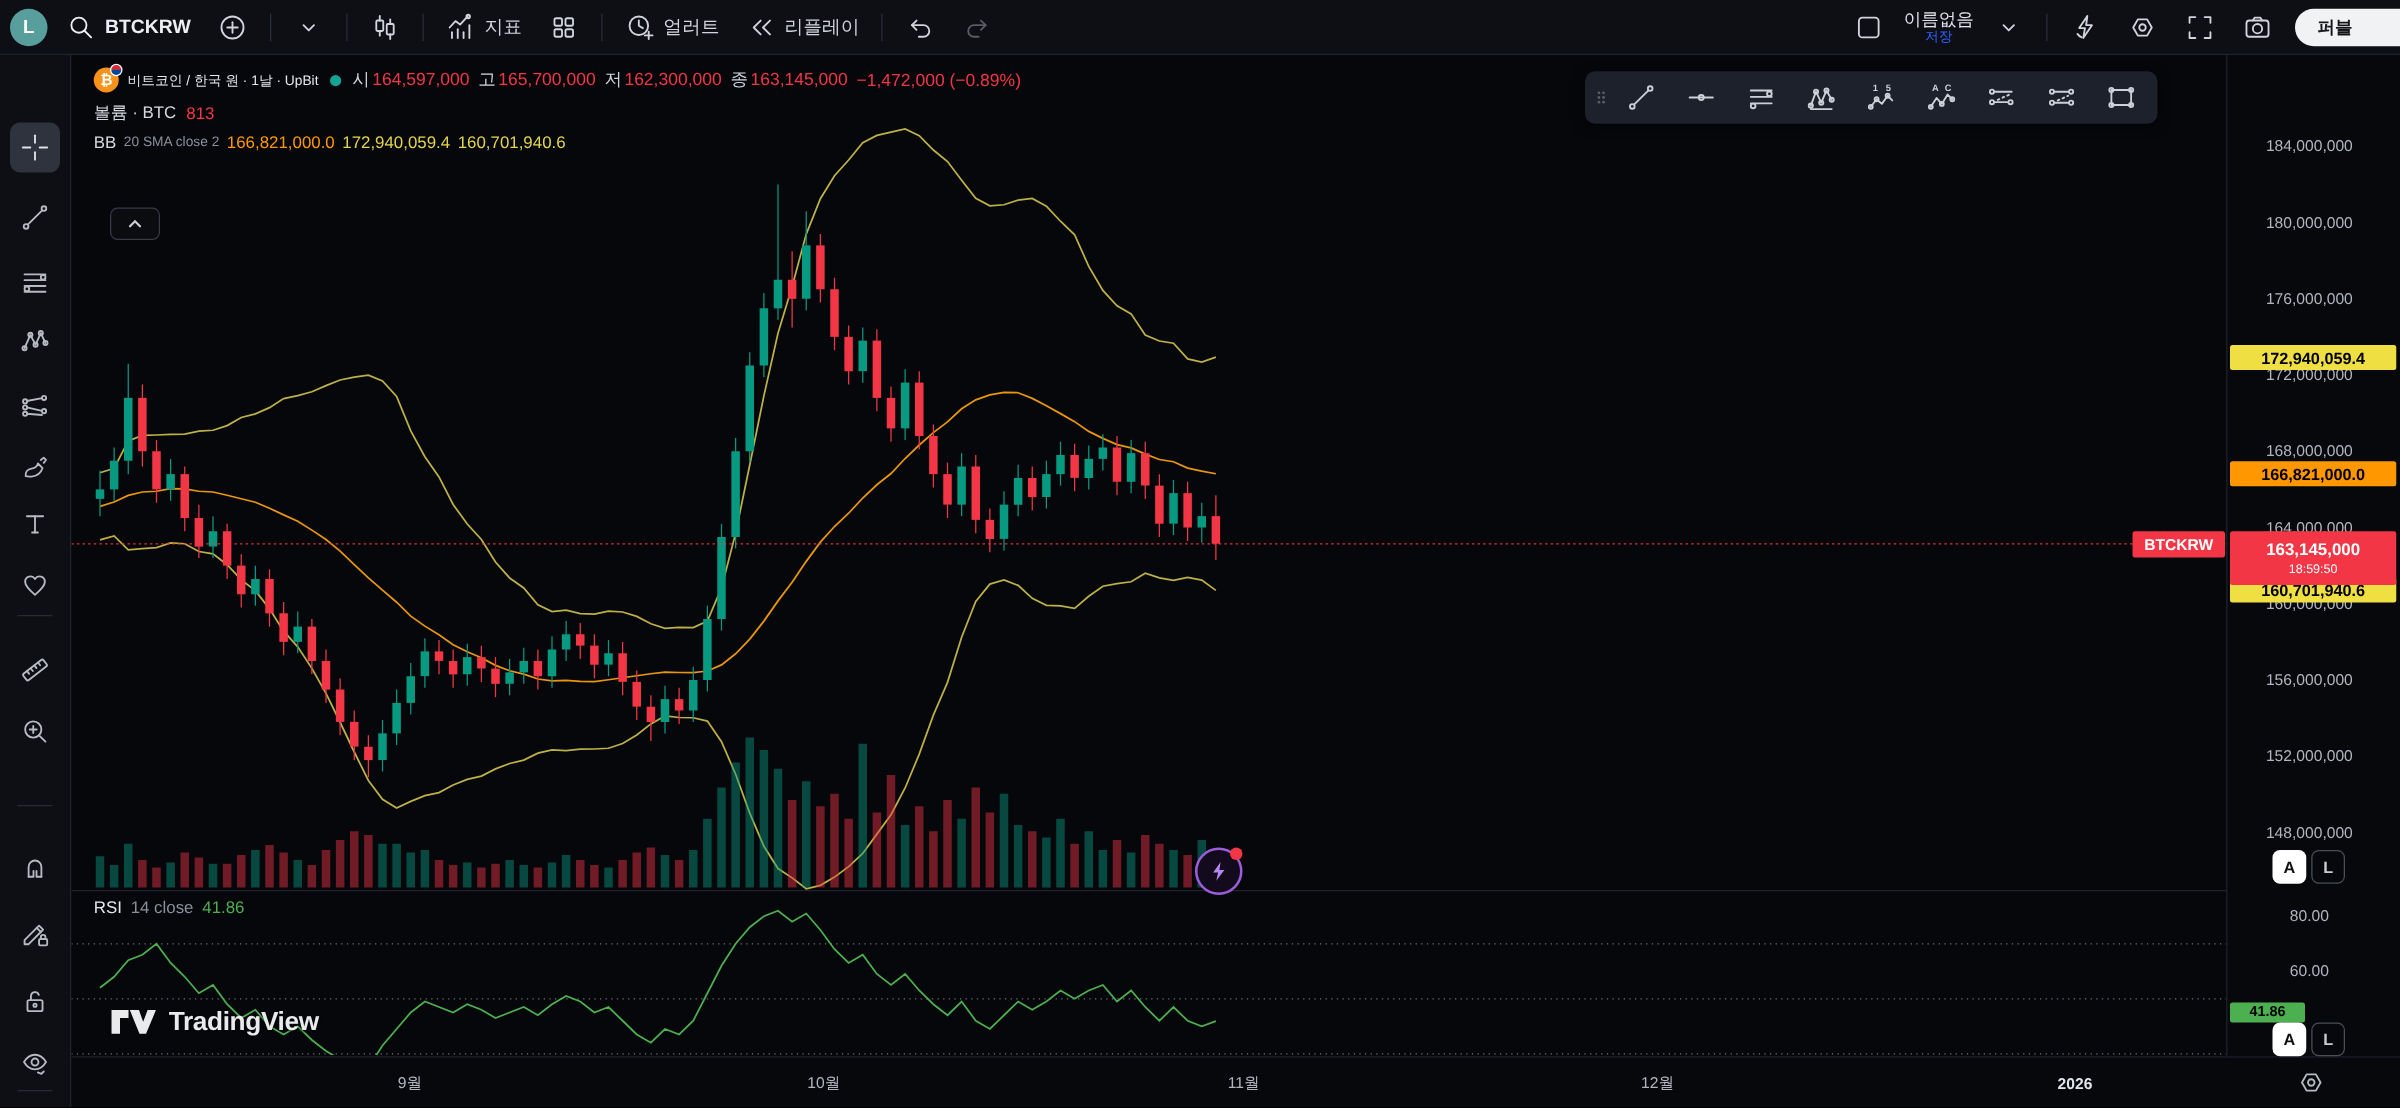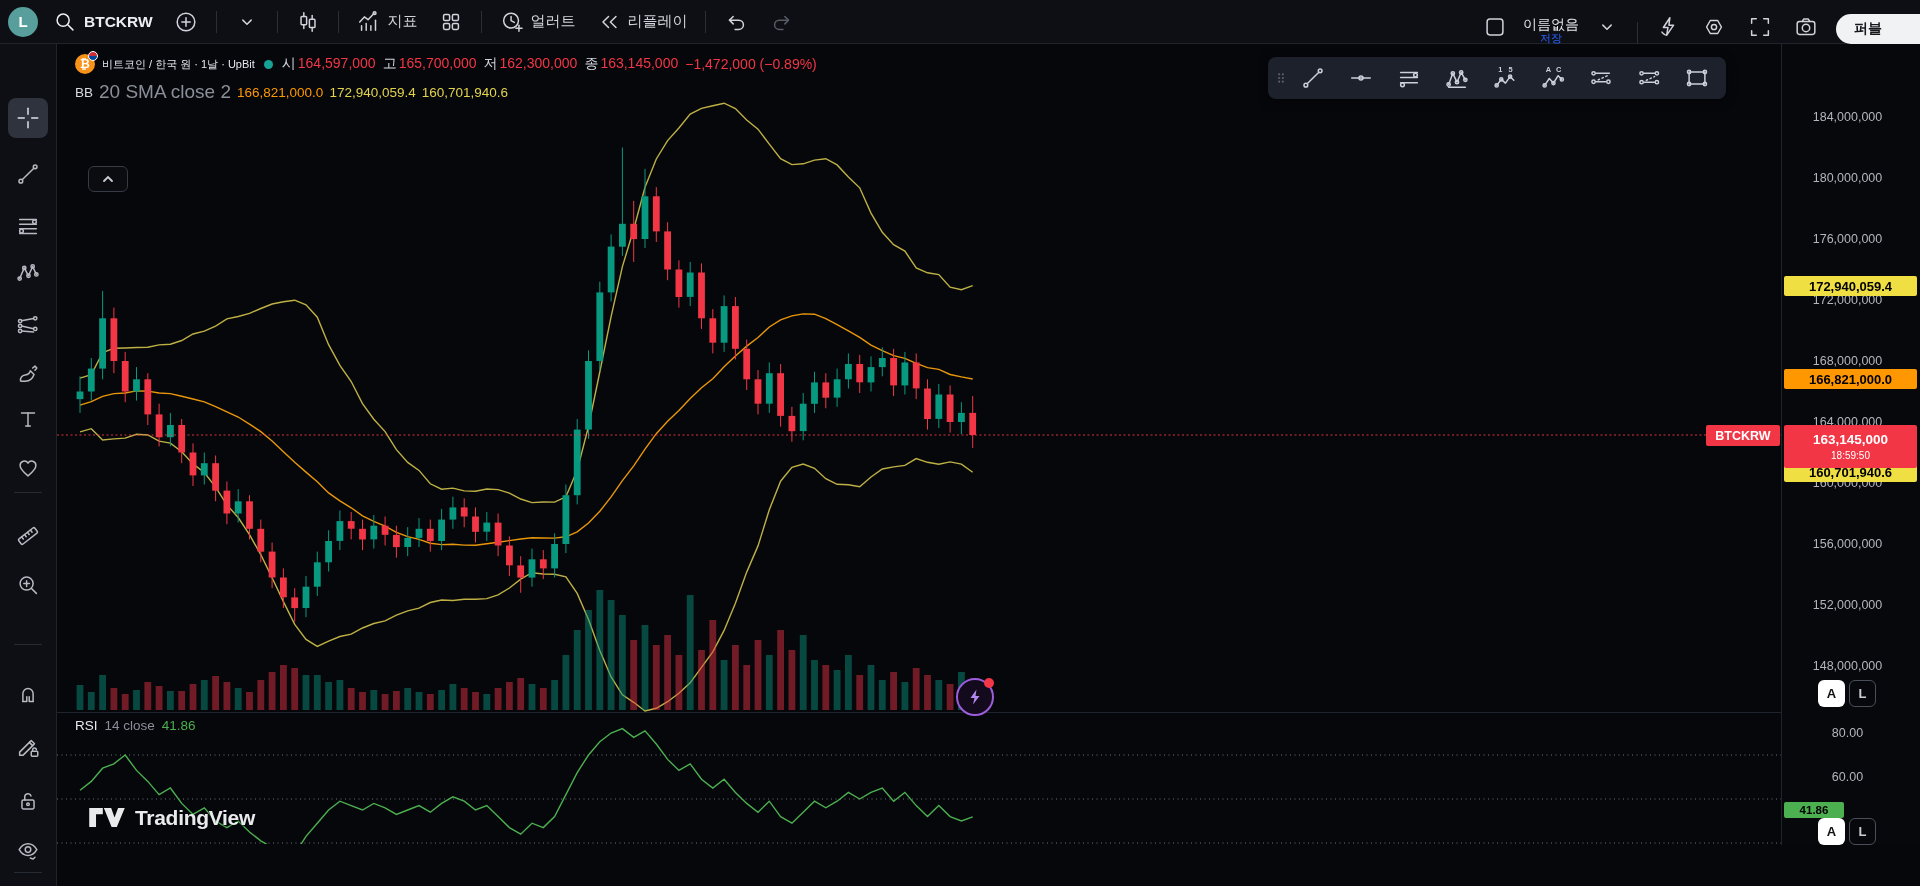--- a/index.html
+++ b/index.html
@@ -15,21 +15,21 @@
           color:#d1d4dc;font:15px "Liberation Sans",sans-serif;border-radius:7px;cursor:pointer;white-space:nowrap}
   .tb-btn.sym{font-weight:700;font-size:15.5px;color:#eceef4;padding-left:4px}
   .tb-btn.interval{padding:0 8px}
   .tb-btn.interval.active{background:#434651;color:#f0f2f7}
   .tb-sep{width:1px;height:22px;background:#2a2e39;margin:0 6px}
   .ic{display:flex;align-items:center;justify-content:center}
   .ic svg{width:26px;height:26px;display:block}
   .dim{color:#565b66}
   #avatar{width:30px;height:30px;border-radius:50%;background:#579e9c;color:#fff;font-weight:700;
           font-size:15px;display:flex;align-items:center;justify-content:center;margin-right:8px;border:0;cursor:pointer}
-  .tb-right{position:absolute;right:0;top:0;height:44px;display:flex;align-items:flex-end;gap:2px;z-index:21}
+  .tb-right{position:absolute;right:0;top:0;height:44px;display:flex;align-items:center;gap:2px;z-index:21}
   .name-block{display:flex;flex-direction:column;align-items:center;line-height:1.1;padding:0 4px;cursor:pointer}
   .name-block .nm{font-size:14px;color:#e2e5eb}
   .name-block .sv{font-size:11px;color:#2962ff}
   #publish{height:30px;padding:0 18px;border-radius:16px;background:#f1f2f4;color:#15161a;font-weight:700;
            font-size:14px;border:0;margin-left:6px;margin-right:-36px;min-width:120px;text-align:left;cursor:pointer}
 
   
   #left-toolbar{position:absolute;left:0;top:44px;bottom:0;width:57px;background:#0e0f14;
                 border-right:1px solid #1f232c;z-index:15}
   .lt-btn{position:absolute;left:8px;width:40px;height:40px;display:flex;align-items:center;justify-content:center;
@@ -709,23 +709,27 @@
       <span class="pair">
           <span class="lab">저</span>
           <span class="red">162,300,000</span>
         </span>
       <span class="pair">
           <span class="lab">종</span>
           <span class="red">163,145,000</span>
         </span>
       <span class="red" style="font-size:14px">−1,472,000 (−0.89%)</span>
     </div>
+    <div class="lg-row" style="gap:8px">
+      <span class="lg-small">볼륨 · BTC</span>
+      <span class="red" style="font-size:13.5px">813</span>
+    </div>
     <div class="lg-row" style="gap:6px">
       <span class="lg-small">BB</span>
-      <span class="gray" style="font-size:19px">20 SMA close 2</span>
+      <span class="gray" style="font-size:11px">20 SMA close 2</span>
       <span class="orange" style="font-size:13.5px">166,821,000.0</span>
       <span class="yellow" style="font-size:13.5px">172,940,059.4</span>
       <span class="yellow" style="font-size:13.5px">160,701,940.6</span>
     </div>
   </div>
 
   <button id="pane-collapse">
     <svg viewBox="0 0 16 16" stroke="currentColor" fill="none" stroke-width="1.8" stroke-linecap="round">
         <polyline points="4,10 8,6 12,10"></polyline>
       </svg>
@@ -889,13 +893,26 @@
       <div id="last-bubble" style="top:381px;background:#f23645">
   <span class="p">163,145,000</span>
   <span class="cd">18:59:50</span>
       </div>
       <div class="bubble" style="top:758px;background:#4caf50;width:60px;height:16px;font-size:11.5px">41.86</div>
       <button class="al a" style="top:636px;left:36px">A</button>
       <button class="al l" style="top:636px;left:67px">L</button>
       <button class="al a" style="top:774px;left:36px">A</button>
       <button class="al l" style="top:774px;left:67px">L</button>
     </div>
+  <div id="time-axis">
+    <button id="axis-gear">
+      <svg viewBox="0 0 28 28" stroke="currentColor" fill="none" stroke-width="1.6" stroke-linejoin="round">
+        <path d="M6,14 l4,-7 h8 l4,7 -4,7 h-8 z"></path>
+          <circle cx="14" cy="14" r="2.8"></circle>
+      </svg>
+    </button>
+  <div class="ttick " style="left:271px">9월</div>
+      <div class="ttick " style="left:602px">10월</div>
+      <div class="ttick " style="left:938px">11월</div>
+      <div class="ttick " style="left:1269px">12월</div>
+      <div class="ttick strong" style="left:1603px">2026</div>
+    </div>
 </div>
 
 </body></html>

